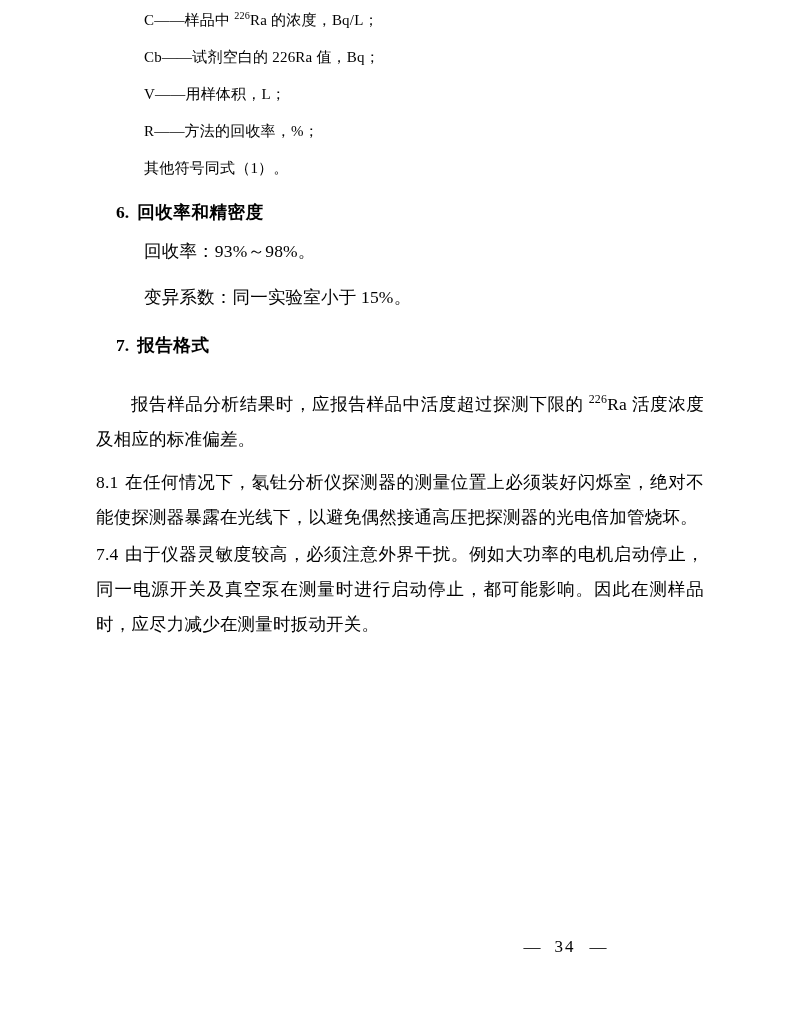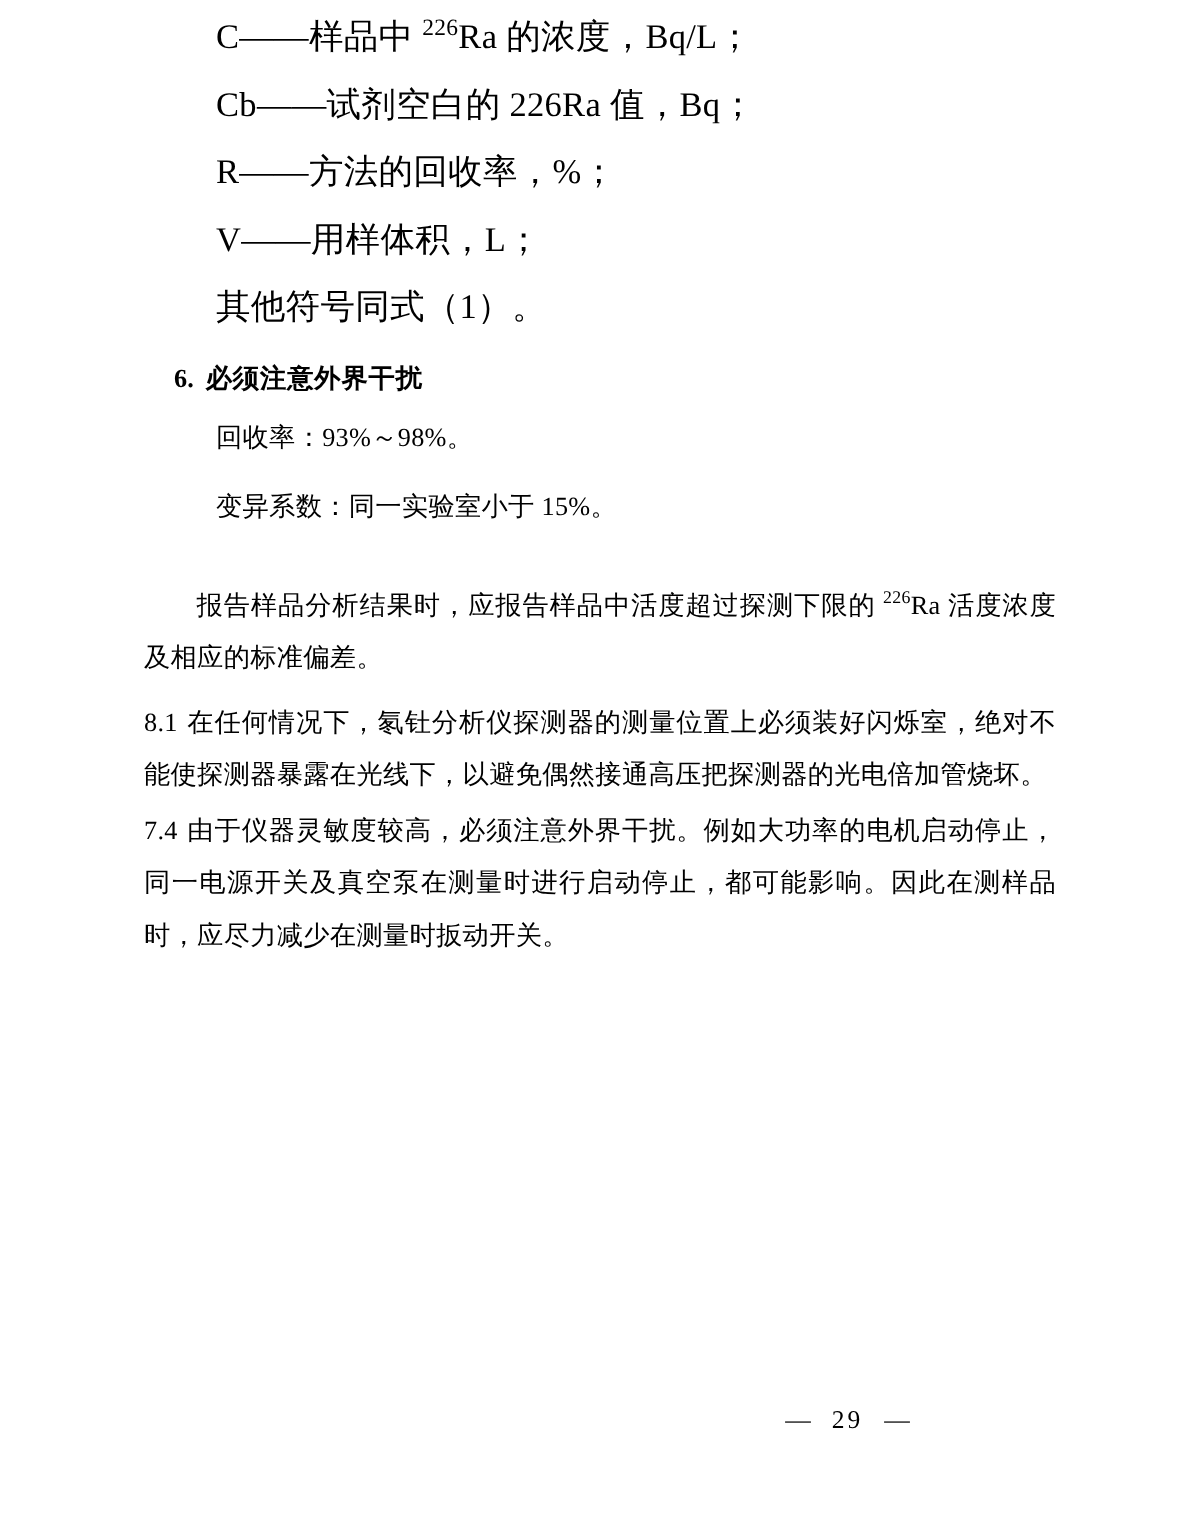--- a/index.html
+++ b/index.html
@@ -20,21 +20,21 @@
     height: 1013px;
     box-sizing: border-box;
     padding: 0 96px 0 96px;
     position: relative;
   }
   
   .deflist {
     margin-top: 2px;
   }
   .defline {
-    font-size: 23px;
+    font-size: 15px;
     line-height: 1.0;
     padding: 11px 0 11px 48px;
     white-space: nowrap;
     letter-spacing: 0.2px;
   }
   .defline .latin {
     font-family: "Liberation Serif", "DejaVu Serif", serif;
   }
   sup {
     font-size: 0.68em;
@@ -94,47 +94,50 @@
 <div class="page">
 
   <div class="deflist">
     <div class="defline">
       <span class="latin">C</span>——样品中 <span class="latin"><sup>226</sup>Ra</span> 的浓度，<span class="latin">Bq/L</span>；
     </div>
     <div class="defline">
       <span class="latin">Cb</span>——试剂空白的 <span class="latin">226Ra</span> 值，<span class="latin">Bq</span>；
     </div>
     <div class="defline">
-      <span class="latin">R</span>——方法的回收率，<span class="latin">%</span>；
+      <span class="latin">V</span>——用样体积，<span class="latin">L</span>；
     </div>
     <div class="defline">
-      <span class="latin">V</span>——用样体积，<span class="latin">L</span>；
+      <span class="latin">R</span>——方法的回收率，<span class="latin">%</span>；
     </div>
     <div class="defline">其他符号同式（1）。</div>
   </div>
 
   <div class="section-head">
-    <span class="num">6.</span><span>必须注意外界干扰</span>
+    <span class="num">6.</span><span>回收率和精密度</span>
   </div>
   <div class="indent-line">回收率：93%～98%。</div>
   <div class="indent-line">变异系数：同一实验室小于 15%。</div>
 
+  <div class="section-head">
+    <span class="num">7.</span><span>报告格式</span>
+  </div>
   <div class="para first-indent">
     报告样品分析结果时，应报告样品中活度超过探测下限的 <span class="latin"><sup>226</sup>Ra</span> 活度浓度及相应的标准偏差。
   </div>
 
   <div class="block-gap-sm"></div>
 
 
   <div class="para">
     <span class="numlabel">8.1</span><span>在任何情况下，氡钍分析仪探测器的测量位置上必须装好闪烁室，绝对不能使探测器暴露在光线下，以避免偶然接通高压把探测器的光电倍加管烧坏。</span>
   </div>
 
 
   <div class="para">
     <span class="numlabel">7.4</span><span>由于仪器灵敏度较高，必须注意外界干扰。例如大功率的电机启动停止，同一电源开关及真空泵在测量时进行启动停止，都可能影响。因此在测样品时，应尽力减少在测量时扳动开关。</span>
   </div>
 
   <div class="footer">
-    <span class="dash">—</span><span class="pageno">29</span><span class="dash">—</span>
+    <span class="dash">—</span><span class="pageno">34</span><span class="dash">—</span>
   </div>
 
 </div>
 
 </body></html>

